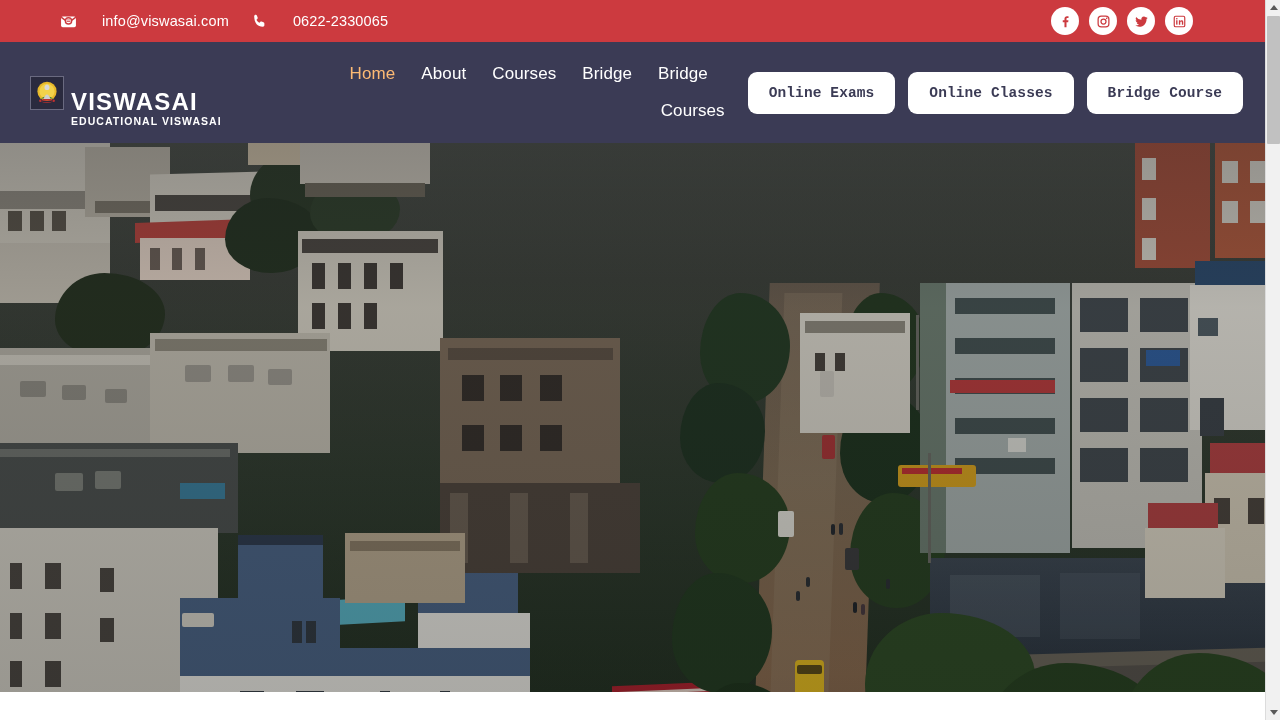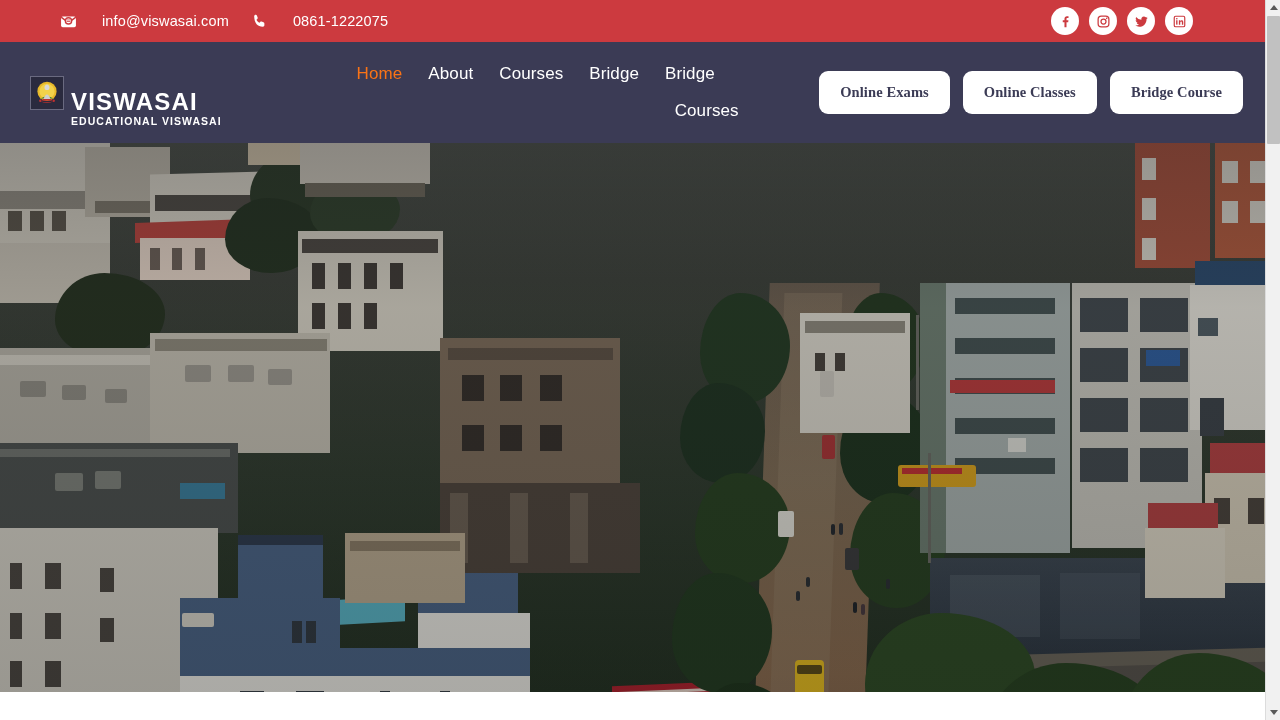--- a/index.html
+++ b/index.html
@@ -48,29 +48,29 @@
   }
 
   .nav {
     flex:1 1 auto; display:flex; flex-wrap:wrap; align-items:center;
     justify-content:center; max-width:452px; margin-left:88px; row-gap:9px;
   }
   .nav-item {
     color:#ffffff; font-size:17px; padding:4px 13px; white-space:nowrap;
     letter-spacing:.1px;
   }
-  .nav-item.active { color:#f97316; }
+  .nav-item.active { color:#fdba74; }
   .nav-item.wrapped { margin-left:auto; margin-right:10px; }
 
   .cta-group { display:flex; align-items:center; gap:13px; margin-left:auto; flex:none; }
   .cta-btn {
     background:#ffffff; color:#3b3b55; border-radius:9px;
     font-size:14.5px; font-weight:bold; padding:13px 21px; white-space:nowrap;
     letter-spacing:.1px; border:none;
-    font-family:Liberation Serif, serif;
+    font-family:Liberation Mono, monospace;
   }
 
   
   .hero { position:relative; width:1265px; height:549px; overflow:hidden; background:#1d2218; }
   .hero-scene { position:absolute; inset:0; }
 
   
   .layer { position:absolute; }
 
   
@@ -129,21 +129,21 @@
           </span>
           <span class="txt">info@viswasai.com</span>
         </div>
 
         <div class="contact-item">
           <span class="ci-icon">
             <svg viewBox="0 0 24 24" width="17" height="17">
               <path d="M6.6 2.6c.9 0 1.5.5 1.8 1.3l1 2.6c.3.8.1 1.5-.5 2l-1.2 1c.9 1.9 2.4 3.4 4.3 4.3l1-1.2c.5-.6 1.2-.8 2-.5l2.6 1c.8.3 1.3.9 1.3 1.8v2.4c0 1.2-1 2.2-2.2 2.1C9.3 19 5 14.7 4.5 4.8 4.4 3.6 5.4 2.6 6.6 2.6z" fill="#ffffff"></path>
             </svg>
           </span>
-          <span class="txt">0861-1222075</span>
+          <span class="txt">0622-2330065</span>
         </div>
 
       </div>
 
       <div class="social-group">
 
         <a class="social-btn">
           <svg viewBox="0 0 24 24">
             <path d="M13.6 21v-8h2.7l.4-3.1h-3.1V7.9c0-.9.25-1.5 1.55-1.5h1.65V3.6c-.29-.04-1.27-.12-2.41-.12-2.39 0-4.03 1.46-4.03 4.14V9.9H7.6V13h2.76v8z" fill="#cc3a3f"></path>
           </svg>

